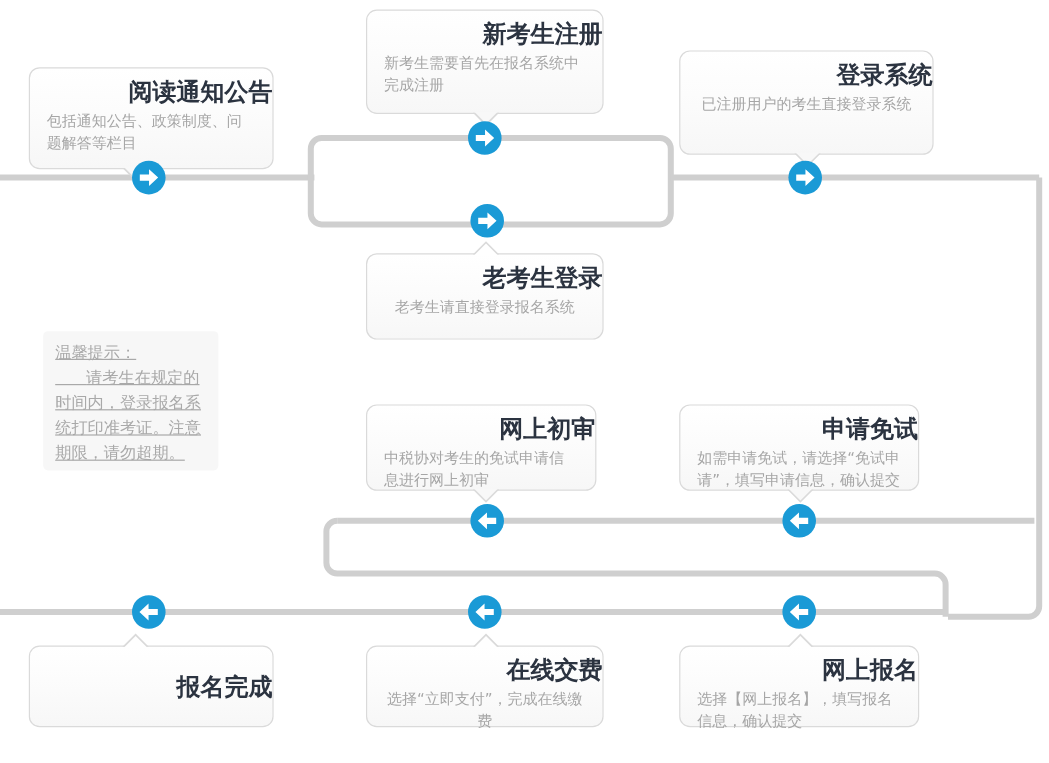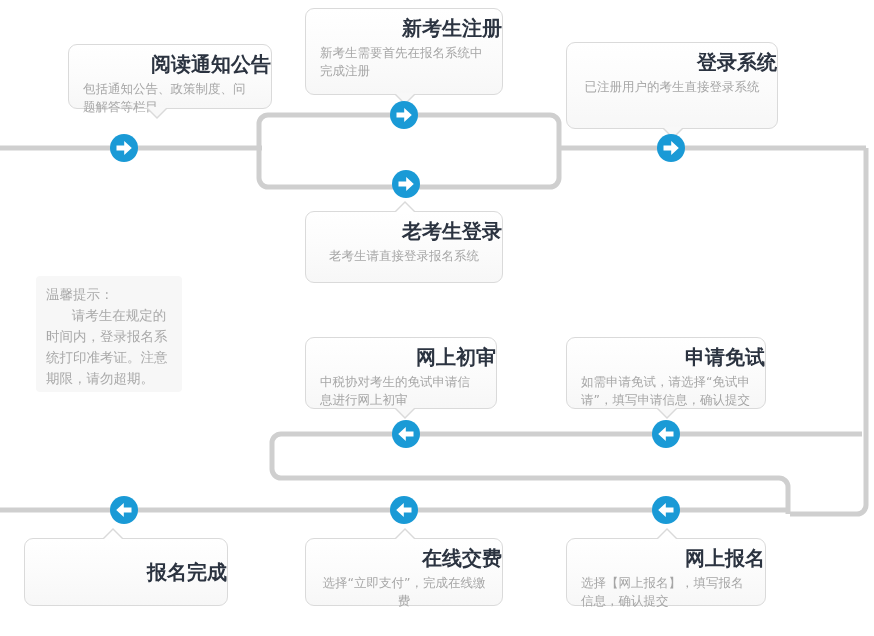--- a/index.html
+++ b/index.html
@@ -77,20 +77,21 @@
   .note {
     position: absolute;
     box-sizing: border-box;
     background: #f7f7f7;
     border-radius: 4px;
     color: #a9a9a9;
     font-size: 13.5px;
     line-height: 21px;
     padding: 8px 10px 10px 10px;
     white-space: pre-wrap;
+    text-decoration: underline;
   }
 
   
   .arrow {
     position: absolute;
     width: 30px;
     height: 30px;
   }
   .arrow svg { display: block; }
 </style>
@@ -110,21 +111,21 @@
 
       <path d="M866,148 V505 a9,9 0 0 1 -9,9 H790"></path>
 
       <path d="M281,434 H862"></path>
       <path d="M281,434 a9,9 0 0 0 -9,9 V469 a9,9 0 0 0 9,9 H779 a9,9 0 0 1 9,9 V514"></path>
 
       <path d="M0,510 H790"></path>
     </g>
   </svg>
 
-  <div class="card" style="left:24px; top:44px; width:204px; height:65px;margin-left:44px;">
+  <div class="card" style="left:24px; top:56px; width:204px; height:85px;">
     <span class="ttl">阅读通知公告</span>
     <span class="desc">包括通知公告、政策制度、问题解答等栏目</span>
     <span class="tail tail-down" style="left:77px;"></span>
     <span class="tailin tail-down-in" style="left:78px;"></span>
   </div>
 
   <div class="card" style="left:305px; top:8px; width:198px; height:87px;">
     <span class="ttl">新考生注册</span>
     <span class="desc">新考生需要首先在报名系统中完成注册</span>
     <span class="tail tail-down" style="left:88px;"></span>

